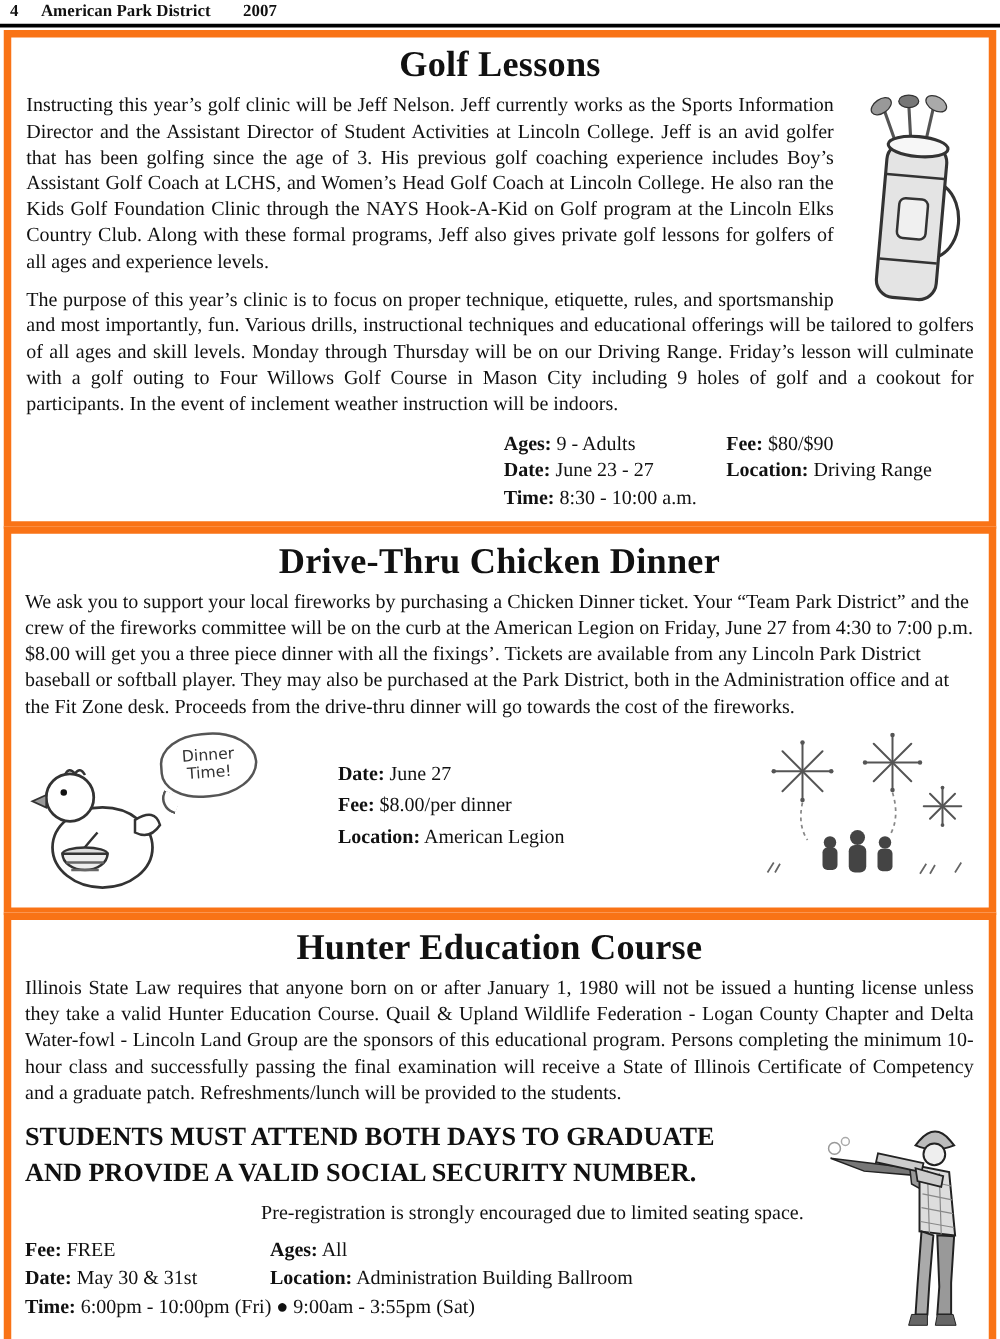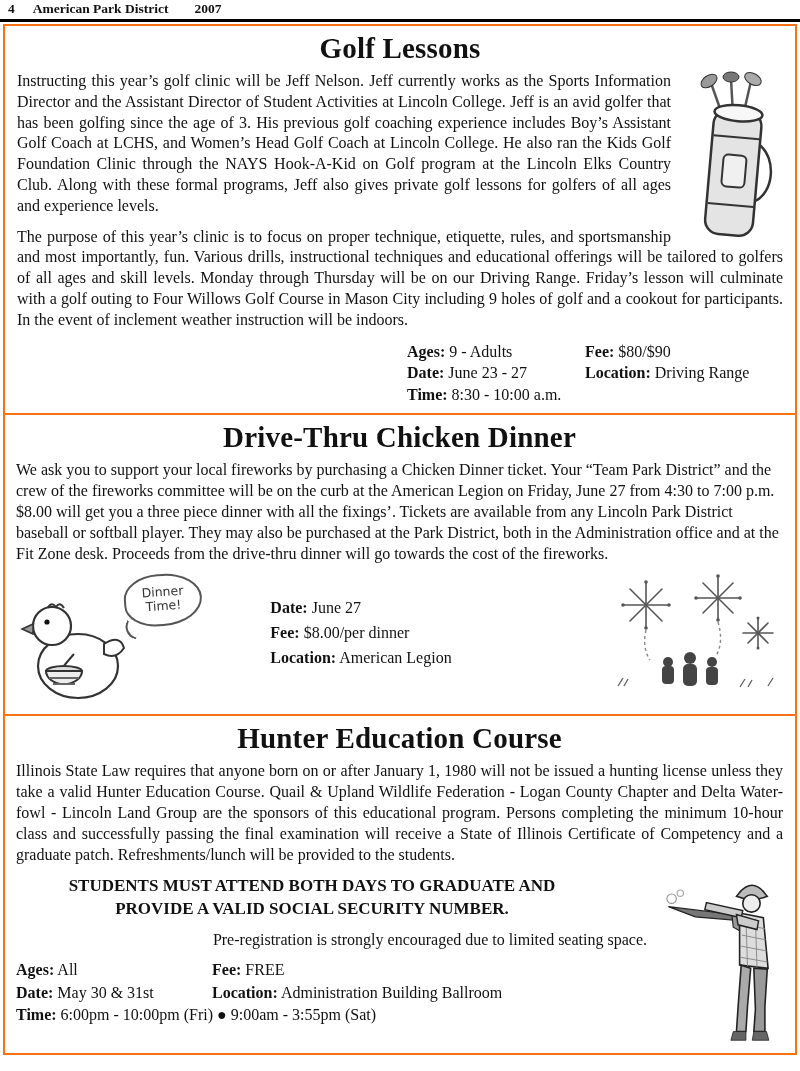--- a/index.html
+++ b/index.html
@@ -14,21 +14,21 @@
     align-items: baseline;
     padding: 1px 6px 2px 8px;
     font-weight: bold;
     font-size: 13.5px;
     border-bottom: 3px solid #000;
   }
   .page-header .hnum { margin-right: 18px; }
   .page-header .htitle { margin-right: 26px; }
   .sections { padding: 2px 3px 4px; }
   section.box {
-    border: 2px solid #f97316;
+    border: 6px solid #f97316;
     padding: 4px 12px 8px;
     background: #fff;
     overflow: hidden;
   }
   section.box + section.box { margin-top: -2px; padding-left: 11px; }
   h1.sec-title {
     text-align: center;
     font-size: 29px;
     font-weight: bold;
     margin: 2px 0 6px;
@@ -98,25 +98,24 @@
     line-height: 1.55;
     margin-top: 22px;
     margin-right: 92px;
   }
   .fireworks-art { width: 175px; flex: 0 0 auto; }
 
   
   .hunter-art { float: right; width: 120px; height: 170px; margin: 0 0 0 16px; }
   .hunter-notice {
     font-weight: bold;
-    font-size: 17px;
+    font-size: 21px;
     line-height: 1.35;
-    margin: 4px 16px 10px;
+    margin: 4px 0 10px;
     max-width: 560px;
-    text-align: center;
   }
   .hunter-prereg { font-size: 16px; margin-bottom: 10px; text-align: right; }
   .hunter-details {
     display: grid;
     grid-template-columns: 196px auto;
     font-size: 16px;
     line-height: 1.4;
     max-width: 620px;
   }
   .hunter-details .full { grid-column: 1 / -1; }
@@ -288,26 +287,26 @@
         <path d="M114 118 L116 170 L114 198 L128 198 L128 166 L131 119 Z" fill="#999" stroke="#222" stroke-width="2"></path>
         <path d="M88 198 L104 198 L104 209 L85 209 Z" fill="#666" stroke="#222"></path>
         <path d="M114 198 L130 198 L133 209 L112 209 Z" fill="#666" stroke="#222"></path>
       </svg>
 
       <p class="hunter-notice">STUDENTS MUST ATTEND BOTH DAYS TO GRADUATE AND PROVIDE A VALID SOCIAL SECURITY NUMBER.</p>
       <p class="hunter-prereg">Pre-registration is strongly encouraged due to limited seating space.</p>
 
       <div class="hunter-details">
         <div class="detail-row">
+          <b>Fee:</b>
+          <span>FREE</span>
+        </div>
+        <div class="detail-row">
           <b>Ages:</b>
           <span>All</span>
-        </div>
-        <div class="detail-row">
-          <b>Fee:</b>
-          <span>FREE</span>
         </div>
         <div class="detail-row">
           <b>Date:</b>
           <span>May 30 &amp; 31st</span>
         </div>
         <div class="detail-row">
           <b>Location:</b>
           <span>Administration Building Ballroom</span>
         </div>
         <div class="detail-row full">

